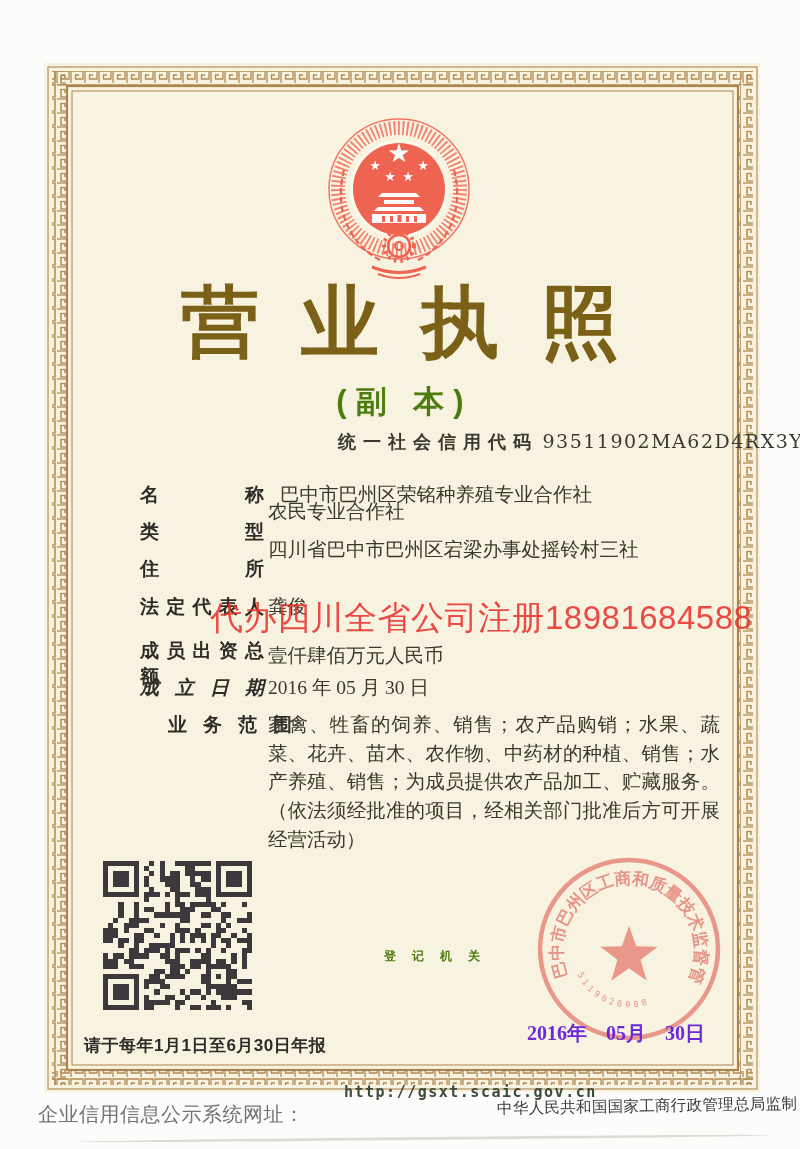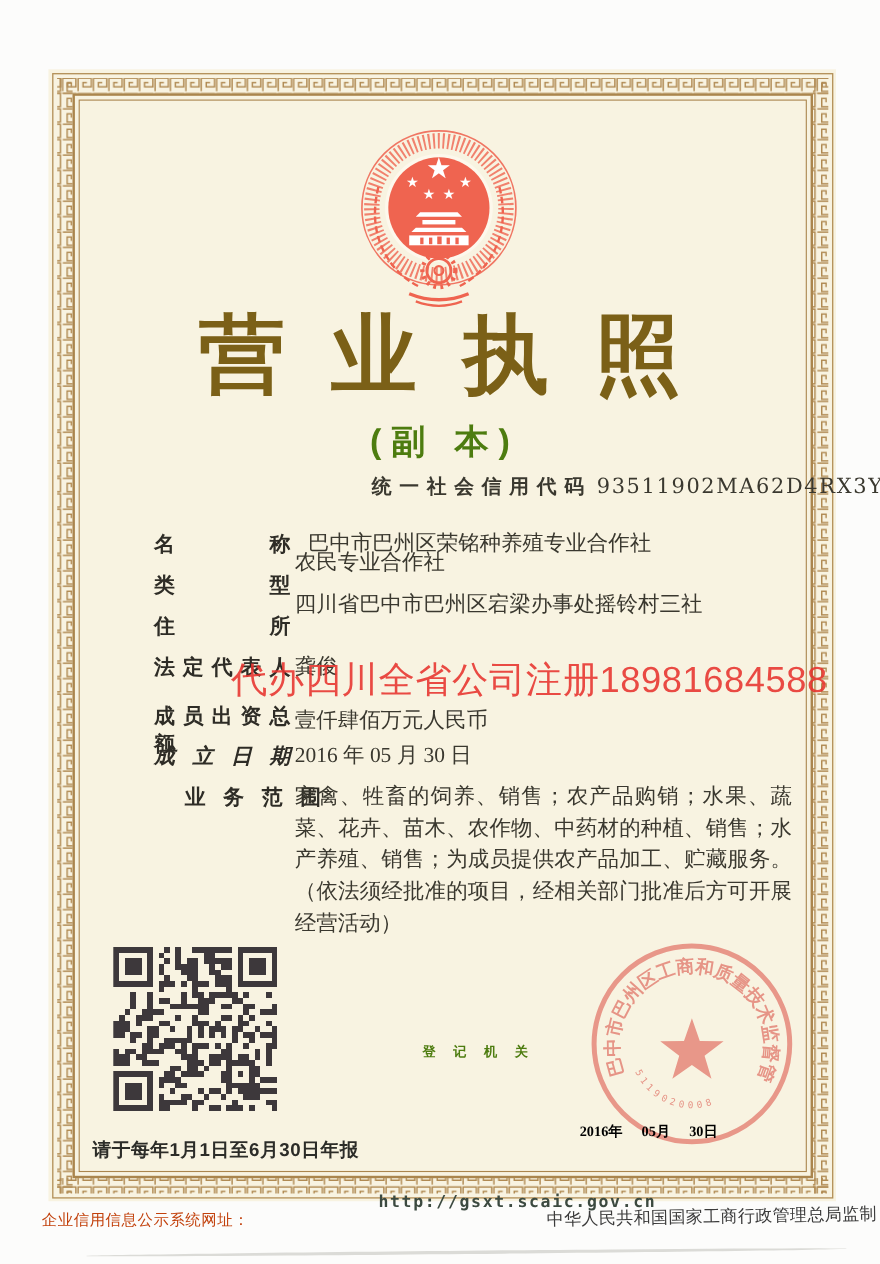--- a/index.html
+++ b/index.html
@@ -26,27 +26,27 @@
   .row-value{position:absolute;left:268px;width:452px;font-size:19.5px;color:#3a382f;
     font-family:"Liberation Serif",serif;line-height:28.7px;text-align:justify;}
 
   
   .watermark{left:210px;top:596px;font-size:33px;color:#e8332e;opacity:.88;
     white-space:nowrap;font-weight:500;letter-spacing:.5px;}
 
   
   .reg-label{left:384px;top:948px;font-size:12px;font-weight:700;letter-spacing:16px;
     color:#4d7c0f;white-space:nowrap;}
-  .issue-date{left:527px;top:1020px;font-size:13px;font-weight:600;word-spacing:14px;
-    color:#000000;font-family:"Liberation Serif",serif;white-space:nowrap;}
+  .issue-date{left:527px;top:1020px;font-size:20px;font-weight:600;word-spacing:14px;
+    color:#6d28d9;font-family:"Liberation Serif",serif;white-space:nowrap;}
   .annual-note{left:84px;top:1034px;font-size:17px;font-weight:700;letter-spacing:.5px;
     color:#2c2c28;}
   .footer-url{left:344px;top:1083px;font-size:15px;font-weight:700;letter-spacing:1.5px;
     color:#3c4a40;font-family:"DejaVu Sans Mono","Liberation Mono",monospace;}
-  .footer-left{left:38px;top:1101px;font-size:14px;color:#c2410c;letter-spacing:.5px;}
+  .footer-left{left:38px;top:1101px;font-size:20px;color:#737373;letter-spacing:.5px;}
   .footer-right{left:497px;top:1096px;font-size:15.5px;color:#3b3b3b;
     transform:rotate(-1deg);letter-spacing:.3px;}
   .scan-edge{left:78px;top:1137px;width:692px;height:3px;background:#dbdbd7;
     border-radius:50%;transform:rotate(-0.55deg);}
 
   .seal-svg{left:533px;top:853px;opacity:.85;mix-blend-mode:multiply;}
   .qr-box{left:103px;top:861px;width:149px;height:149px;}
 </style>
 </head>
 <body>

